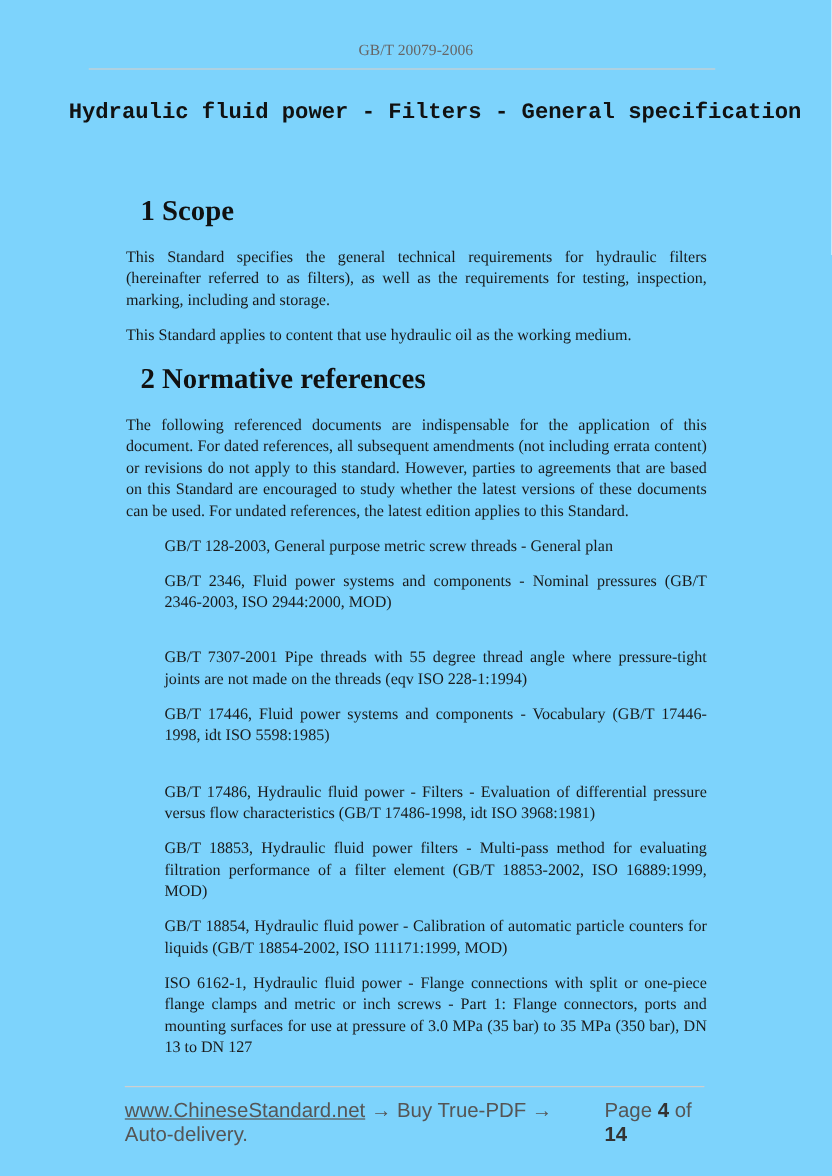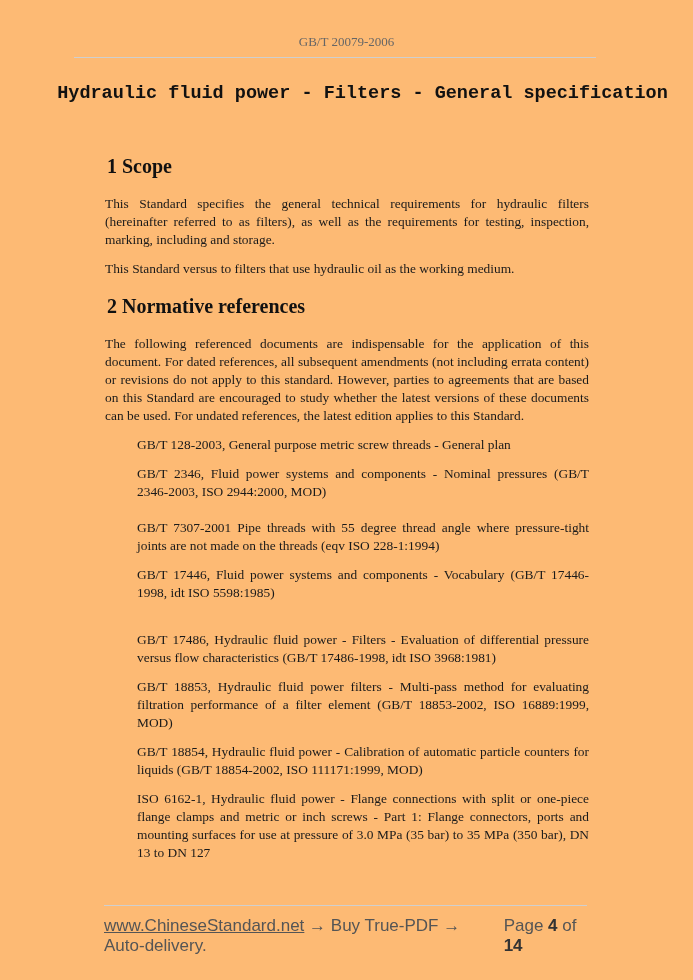--- a/index.html
+++ b/index.html
@@ -1,33 +1,33 @@
 <!DOCTYPE html>
 <html><head>
   <meta charset="utf-8">
   <style>
     html, body { margin: 0; padding: 0; background: #ffffff; }
     body { width: 693px; height: 980px; position: relative; overflow: hidden; }
-    .page { position: absolute; left: 0; top: 0; width: 693px; height: 980px; background: #fdba74; }
+    .page { position: absolute; left: 0; top: 0; width: 693px; height: 980px; background: #7dd3fc; }
     .header-code {
       position: absolute; top: 34px; left: 0; width: 693px; text-align: center;
       font-family: "Liberation Serif", serif; font-size: 13px; color: #666;
     }
     .header-rule {
       position: absolute; top: 57px; left: 74px; width: 522px; height: 1px; background: #cfcfcf;
     }
     .doc-title {
       position: absolute; top: 83px; left: 0; width: 693px; text-align: center;
       font-family: Liberation Mono, monospace; font-weight: bold; font-size: 18.5px; color: #111; padding-left: 16px;
     }
     .content {
       position: absolute; left: 105px; top: 152px; width: 484px;
       font-family: "Liberation Serif", serif; font-size: 13.4px; line-height: 18px; color: #1a1a1a;
     }
-    .h1 { font-weight: bold; font-size: 20px; line-height: 24px; margin: 2px; color: #111; }
+    .h1 { font-weight: bold; font-size: 24px; line-height: 24px; margin: 12px; color: #111; }
     .p { text-align: justify; margin: 0; }
     .ref { text-align: justify; margin: 0 0 0 32px; }
     .footer-rule {
       position: absolute; top: 905px; left: 104px; width: 483px; height: 1px; background: #cfcfcf;
     }
     .footer {
       position: absolute; top: 916px; left: 104px; width: 483px;
       font-family: "Liberation Sans", sans-serif; font-size: 17px; color: #555;
       display: flex; justify-content: space-between;
     }
@@ -39,28 +39,28 @@
 
 <div class="page">
   <div class="header-code">GB/T 20079-2006</div>
   <div class="header-rule"></div>
 
   <div class="doc-title">Hydraulic fluid power - Filters - General specification</div>
 
   <div class="content">
     <h2 class="h1">1 Scope</h2>
     <p class="p" style="margin-top:17px">This Standard specifies the general technical requirements for hydraulic filters (hereinafter referred to as filters), as well as the requirements for testing, inspection, marking, including and storage.</p>
-    <p class="p" style="margin-top:11px">This Standard versus to filters that use hydraulic oil as the working medium.</p>
+    <p class="p" style="margin-top:11px">This Standard applies to content that use hydraulic oil as the working medium.</p>
 
     <h2 class="h1" style="margin-top:16px">2 Normative references</h2>
     <p class="p" style="margin-top:17px">The following referenced documents are indispensable for the application of this document. For dated references, all subsequent amendments (not including errata content) or revisions do not apply to this standard. However, parties to agreements that are based on this Standard are encouraged to study whether the latest versions of these documents can be used. For undated references, the latest edition applies to this Standard.</p>
 
     <p class="ref" style="margin-top:11px">GB/T 128-2003, General purpose metric screw threads - General plan</p>
     <p class="ref" style="margin-top:11px">GB/T 2346, Fluid power systems and components - Nominal pressures (GB/T 2346-2003, ISO 2944:2000, MOD)</p>
-    <p class="ref" style="margin-top:18px">GB/T 7307-2001 Pipe threads with 55 degree thread angle where pressure-tight joints are not made on the threads (eqv ISO 228-1:1994)</p>
+    <p class="ref" style="margin-top:28px">GB/T 7307-2001 Pipe threads with 55 degree thread angle where pressure-tight joints are not made on the threads (eqv ISO 228-1:1994)</p>
     <p class="ref" style="margin-top:11px">GB/T 17446, Fluid power systems and components - Vocabulary (GB/T 17446-1998, idt ISO 5598:1985)</p>
     <p class="ref" style="margin-top:29px">GB/T 17486, Hydraulic fluid power - Filters - Evaluation of differential pressure versus flow characteristics (GB/T 17486-1998, idt ISO 3968:1981)</p>
     <p class="ref" style="margin-top:11px">GB/T 18853, Hydraulic fluid power filters - Multi-pass method for evaluating filtration performance of a filter element (GB/T 18853-2002, ISO 16889:1999, MOD)</p>
     <p class="ref" style="margin-top:11px">GB/T 18854, Hydraulic fluid power - Calibration of automatic particle counters for liquids (GB/T 18854-2002, ISO 111171:1999, MOD)</p>
     <p class="ref" style="margin-top:11px">ISO 6162-1, Hydraulic fluid power - Flange connections with split or one-piece flange clamps and metric or inch screws - Part 1: Flange connectors, ports and mounting surfaces for use at pressure of 3.0 MPa (35 bar) to 35 MPa (350 bar), DN 13 to DN 127</p>
   </div>
 
   <div class="footer-rule"></div>
   <div class="footer">
     <span>

